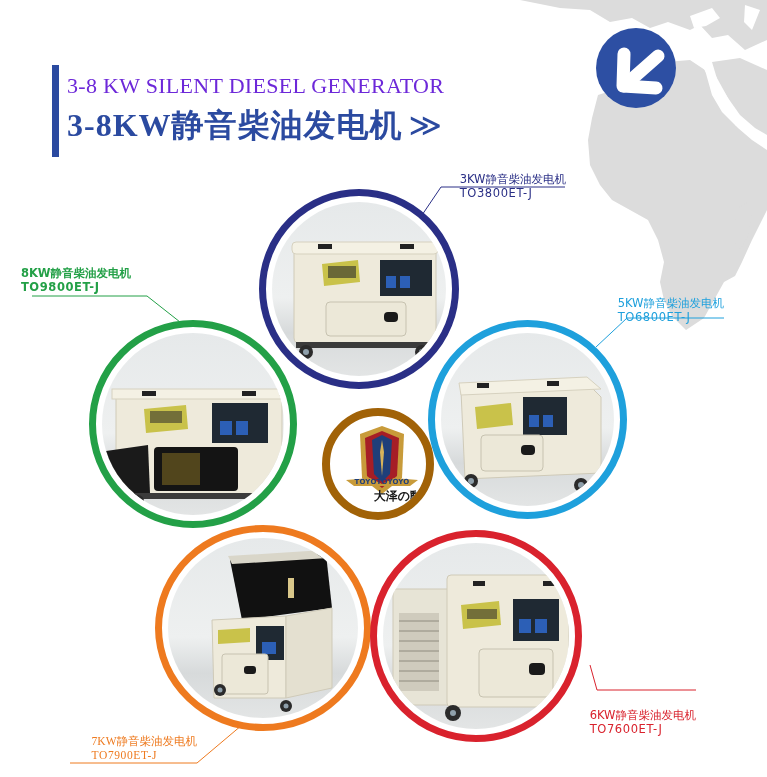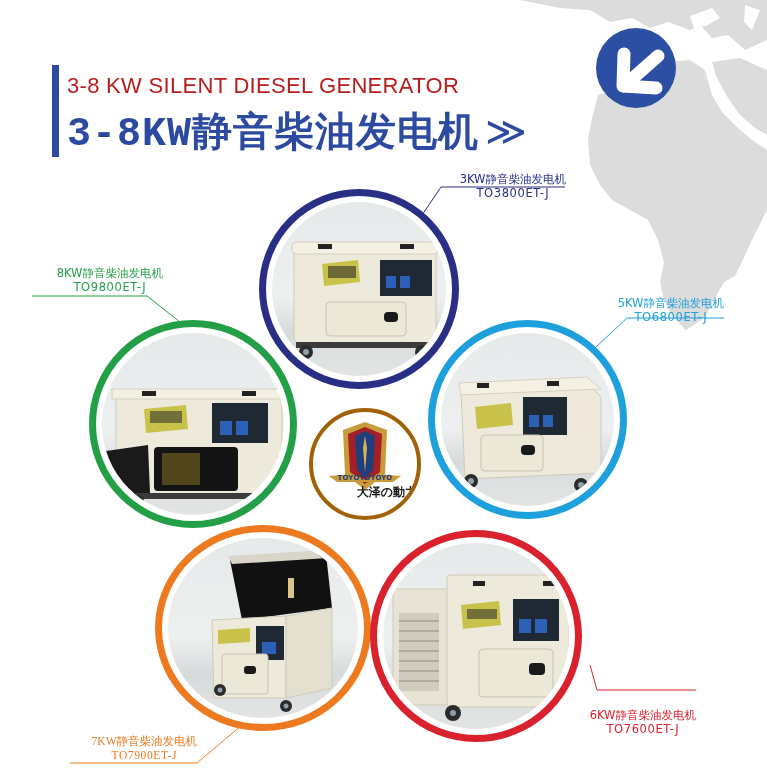--- a/index.html
+++ b/index.html
@@ -1,25 +1,25 @@
 <!DOCTYPE html>
 <html><head>
 <meta charset="utf-8">
 <style>
   html,body{margin:0;padding:0;}
   body{width:767px;height:777px;overflow:hidden;background:#ffffff;position:relative;font-family:"DejaVu Sans","Liberation Sans",sans-serif;}
   .abs{position:absolute;}
   .map{left:0;top:0;width:767px;height:777px;}
   .title-bar{left:52px;top:65px;width:7px;height:92px;background:#2b4aa0;}
-  .title-en{left:67px;top:73px;font-size:22px;color:#b91c1c;letter-spacing:0.3px;white-space:nowrap;font-family:Liberation Sans, sans-serif;}
-  .title-cn{left:67px;top:104px;font-size:40px;font-weight:bold;color:#2b4aa0;white-space:nowrap;font-family:Liberation Mono, monospace;letter-spacing:1px;}
+  .title-en{left:67px;top:73px;font-size:22px;color:#6d28d9;letter-spacing:0.3px;white-space:nowrap;font-family:Liberation Serif, serif;}
+  .title-cn{left:67px;top:104px;font-size:32px;font-weight:bold;color:#2b4aa0;white-space:nowrap;font-family:Liberation Serif, serif;letter-spacing:1px;}
   .badge{left:596px;top:28px;width:80px;height:80px;border-radius:50%;background:#2d4fa3;}
   .circle{border-radius:50%;box-sizing:border-box;overflow:hidden;background:#ffffff;}
   .circle .inner{position:absolute;left:6px;top:6px;right:6px;bottom:6px;border-radius:50%;overflow:hidden;background:linear-gradient(#e6e9ea 0%,#eef0f0 55%,#d7dadb 75%,#e3e5e5 100%);}
-  .label{font-size:11.5px;line-height:14px;text-align:center;white-space:nowrap;font-family:"DejaVu Sans",sans-serif;}
+  .label{font-size:11.5px;line-height:14px;text-align:left;white-space:nowrap;font-family:"DejaVu Sans",sans-serif;}
   .label .model{letter-spacing:0.6px;}
   svg{display:block;}
 </style>
 </head>
 <body>
 
 <svg class="abs map" width="767" height="777" viewBox="0 0 767 777">
   <g fill="#dcdcdc">
 
     <path d="M520 0 L767 0 L767 40 L745 50 L728 35 L712 38 L700 25 L690 30 L668 22 L650 28 L632 18 L610 22 L590 10 L560 8 Z"></path>
@@ -62,21 +62,21 @@
 
   <polyline points="590,665 597,690 696,690" stroke="#d9222d" stroke-width="1" fill="none"></polyline>
 
   <polyline points="70,763 197,763 242,725" stroke="#ee7a1f" stroke-width="1" fill="none"></polyline>
 </svg>
 
 <div class="abs label" style="right:201px;top:172px;color:#2a2f86;">
   <div>3KW静音柴油发电机</div>
   <div class="model">TO3800ET-J</div>
 </div>
-<div class="abs label" style="right:604px;top:266px;color:#23a047;">
+<div class="abs label" style="right:636px;top:266px;color:#23a047;font-weight:bold;">
   <div>8KW静音柴油发电机</div>
   <div class="model">TO9800ET-J</div>
 </div>
 <div class="abs label" style="right:43px;top:296px;color:#1ea0dc;">
   <div>5KW静音柴油发电机</div>
   <div class="model">TO6800ET-J</div>
 </div>
 <div class="abs label" style="right:71px;top:708px;color:#d9222d;">
   <div>6KW静音柴油发电机</div>
   <div class="model">TO7600ET-J</div>
@@ -145,21 +145,21 @@
       <rect x="40" y="102" width="62" height="36" rx="4" fill="#ece8d8" stroke="#c7c2b0"></rect>
       <rect x="80" y="112" width="14" height="10" rx="4" fill="#1a1a1a"></rect>
       <circle cx="30" cy="148" r="7" fill="#2b2b2b"></circle>
         <circle cx="30" cy="148" r="3" fill="#8fa0ab"></circle>
       <circle cx="140" cy="152" r="7" fill="#2b2b2b"></circle>
         <circle cx="140" cy="152" r="3" fill="#8fa0ab"></circle>
     </svg>
   </div>
 </div>
 
-<div class="abs circle" style="left:309px;top:408px;width:112px;height:112px;border:4px solid #a16207;">
+<div class="abs circle" style="left:322px;top:408px;width:112px;height:112px;border:8px solid #a16207;">
   <svg width="104" height="104" viewBox="0 0 104 104">
     <path d="M30 18 L52 10 L74 18 L72 62 L52 78 L32 62 Z" fill="#c89b3a"></path>
     <path d="M35 22 L52 15 L69 22 L67 60 L52 72 L37 60 Z" fill="#a61e26"></path>
     <path d="M42 24 L52 19 L62 24 L60 58 L52 66 L44 58 Z" fill="#1f3f7a"></path>
     <path d="M52 24 L54 36 L52 60 L50 36 Z" fill="#d8b35a"></path>
     <path d="M16 64 L40 62 L52 68 L64 62 L88 64 L80 70 L24 70 Z" fill="#c89b3a"></path>
   </svg>
   <div class="abs" style="left:0;top:62px;width:104px;text-align:center;font-size:7px;font-weight:bold;color:#1f3f7a;letter-spacing:0.2px;">TOYOTOYOYO</div>
   <div class="abs" style="left:0;top:72px;width:104px;text-align:right;font-size:12px;font-weight:bold;color:#1a1a1a;">大泽の動力</div>
 </div>

